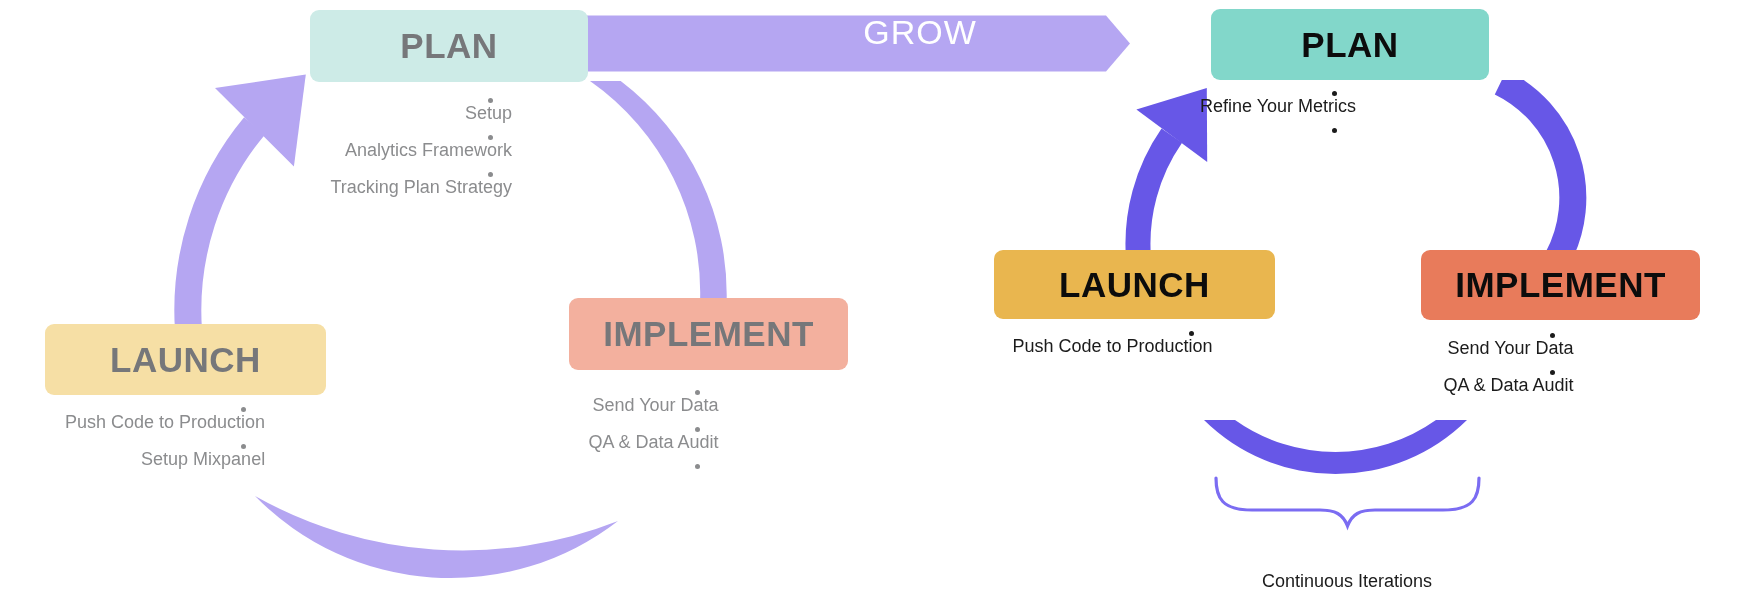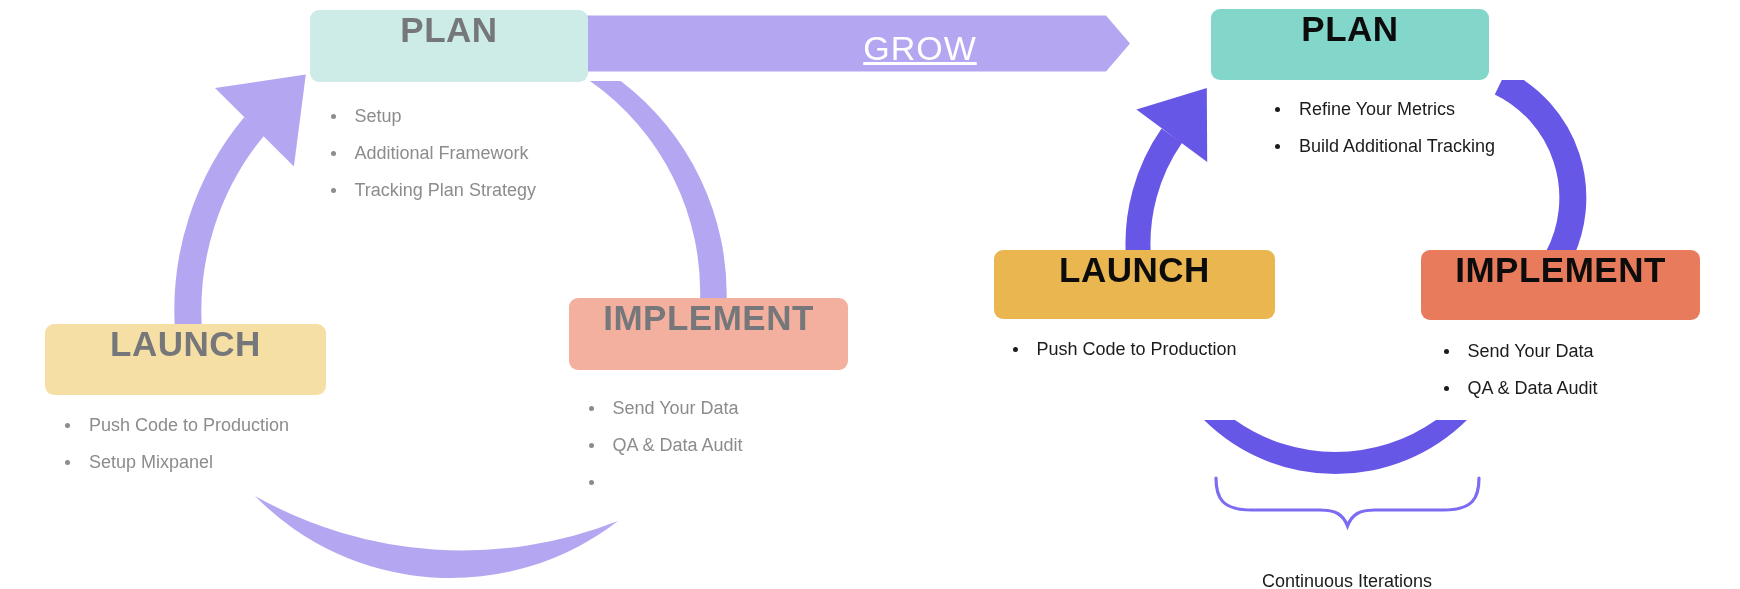--- a/index.html
+++ b/index.html
@@ -7,34 +7,34 @@
     position:relative;width:1740px;height:589px;overflow:hidden;background:#ffffff;
     font-family:"Liberation Sans","DejaVu Sans",sans-serif;
   }
   #arcs{position:absolute;left:0;top:0;}
   .lc-stroke{stroke:var(--left-cycle);fill:none;stroke-width:27;}
   .lc-fill{fill:var(--left-cycle);}
   .rc-stroke{stroke:var(--right-cycle);fill:none;stroke-width:27;}
   .rc-fill{fill:var(--right-cycle);}
   .brace-stroke{stroke:var(--brace);fill:none;stroke-width:3.2;stroke-linecap:round;}
   .box{
-    position:absolute;display:flex;justify-content:center;
+    position:absolute;display:flex;align-items:center;justify-content:center;
     border-radius:9px;font-weight:700;font-size:35px;letter-spacing:0.5px;
   }
   .box.left-style{color:var(--left-label);}
   .box.right-style{color:var(--right-label);}
   .list{position:absolute;font-size:18px;}
-  .list .li{display:flex;align-items:center;height:37px;white-space:nowrap;}
+  .list .li{display:flex;align-items:flex-end;height:37px;white-space:nowrap;flex-direction:column;}
   .list .dot{width:5px;height:5px;border-radius:50%;background:currentColor;margin-right:19px;flex:0 0 auto;}
   .list.left-style{color:var(--left-list);}
   .list.right-style{color:var(--right-list);}
   #grow-label{
-    position:absolute;left:820px;top:16px;width:200px;height:64px;
+    position:absolute;left:820px;top:0;width:200px;height:64px;
     display:flex;align-items:center;justify-content:center;
-    color:var(--grow-text);font-size:34px;font-weight:400;letter-spacing:1px;text-decoration:underline;
+    color:var(--grow-text);font-size:34px;font-weight:400;letter-spacing:1px;
   }
   #caption{
     position:absolute;left:1237px;top:571px;width:220px;text-align:center;
     font-size:18px;color:var(--right-list);
   }
 </style>
 </head>
 <body>
 
 <div id="stage">
@@ -87,21 +87,21 @@
     <span>IMPLEMENT</span>
   </div>
 
   <div class="list left-style" style="left:330.5px;top:97.5px;">
       <div class="li">
         <span class="dot"></span>
         <span>Setup</span>
       </div>
       <div class="li">
         <span class="dot"></span>
-        <span>Additional Framework</span>
+        <span>Analytics Framework</span>
       </div>
       <div class="li">
         <span class="dot"></span>
         <span>Tracking Plan Strategy</span>
       </div>
     </div>
   <div class="list left-style" style="left:588.5px;top:389.5px;">
       <div class="li">
         <span class="dot"></span>
         <span>Send Your Data</span>
@@ -117,28 +117,27 @@
   <div class="list left-style" style="left:65px;top:406.5px;">
       <div class="li">
         <span class="dot"></span>
         <span>Push Code to Production</span>
       </div>
       <div class="li">
         <span class="dot"></span>
         <span>Setup Mixpanel</span>
       </div>
     </div>
-  <div class="list right-style" style="left:1275px;top:91px;">
+  <div class="list right-style" style="left:1200px;top:91px;">
       <div class="li">
         <span class="dot"></span>
         <span>Refine Your Metrics</span>
       </div>
       <div class="li">
         <span class="dot"></span>
-        <span>Build Additional Tracking</span>
       </div>
     </div>
   <div class="list right-style" style="left:1012.5px;top:331px;">
       <div class="li">
         <span class="dot"></span>
         <span>Push Code to Production</span>
       </div>
     </div>
   <div class="list right-style" style="left:1443.5px;top:332.5px;">
       <div class="li">

